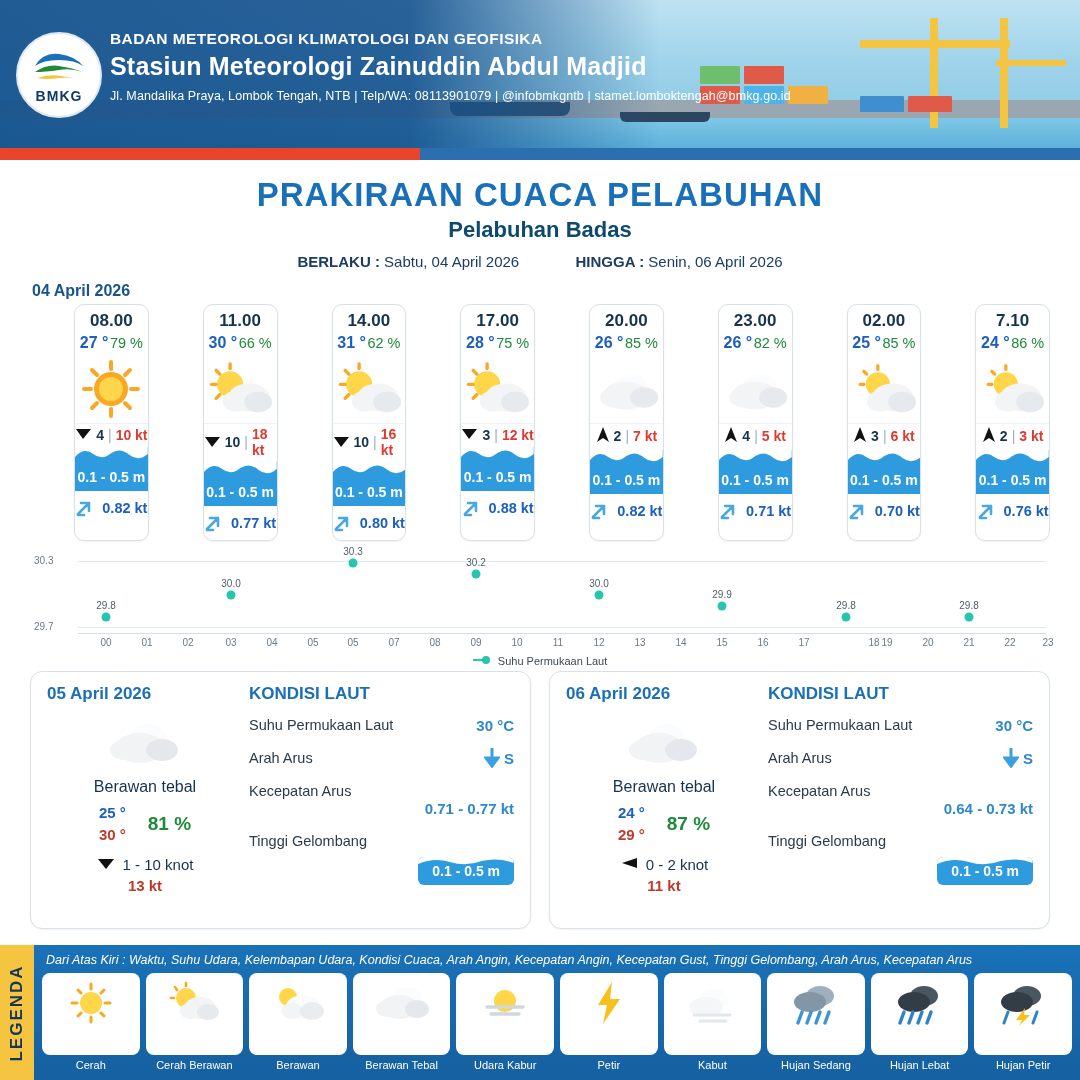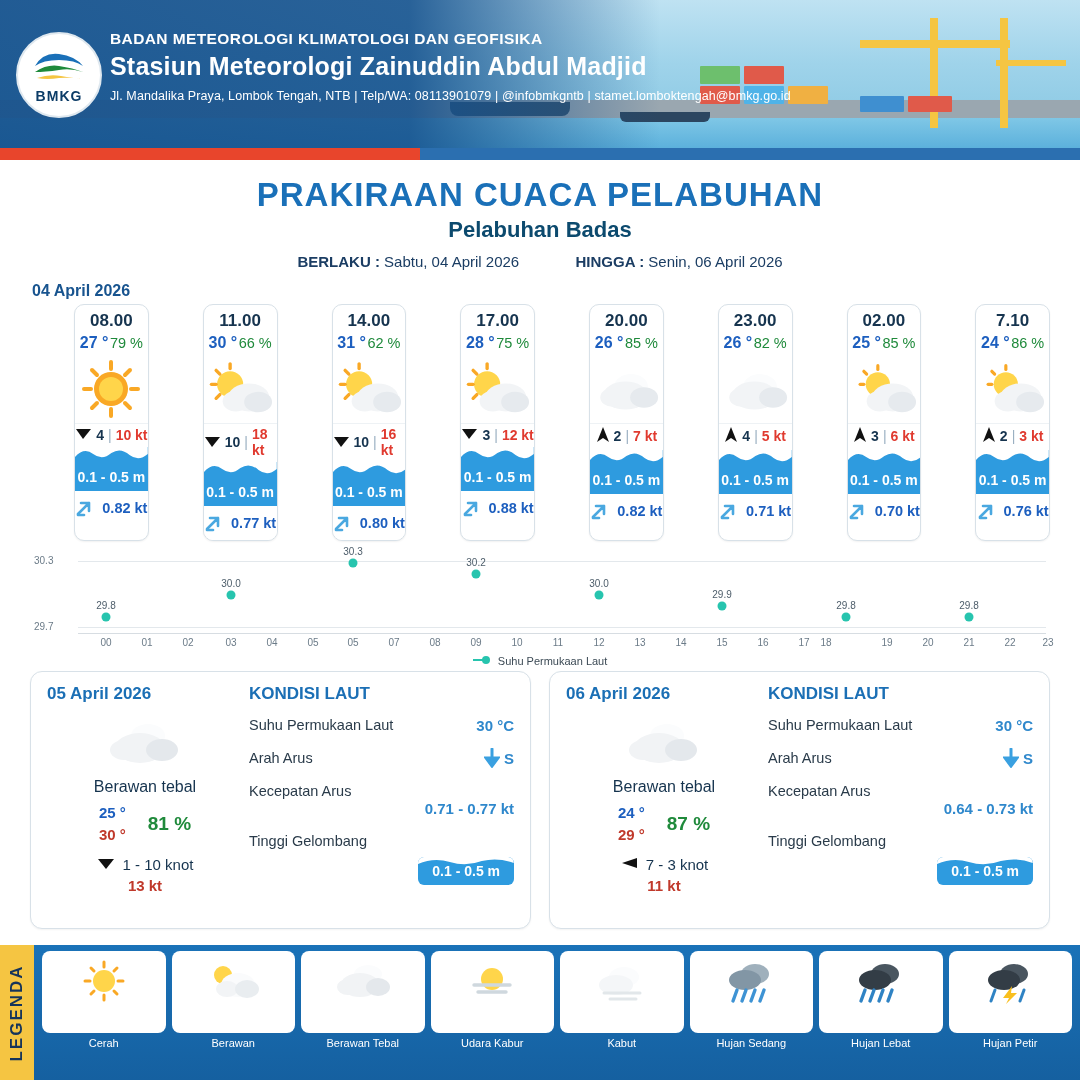--- a/index.html
+++ b/index.html
@@ -614,21 +614,21 @@
     <div class="x-lab" style="left:409px;">08</div>
     <div class="x-lab" style="left:450px;">09</div>
     <div class="x-lab" style="left:491px;">10</div>
     <div class="x-lab" style="left:532px;">11</div>
     <div class="x-lab" style="left:573px;">12</div>
     <div class="x-lab" style="left:614px;">13</div>
     <div class="x-lab" style="left:655px;">14</div>
     <div class="x-lab" style="left:696px;">15</div>
     <div class="x-lab" style="left:737px;">16</div>
     <div class="x-lab" style="left:778px;">17</div>
-    <div class="x-lab" style="left:800px;">18</div>
+    <div class="x-lab" style="left:848px;">18</div>
     <div class="x-lab" style="left:861px;">19</div>
     <div class="x-lab" style="left:902px;">20</div>
     <div class="x-lab" style="left:943px;">21</div>
     <div class="x-lab" style="left:984px;">22</div>
     <div class="x-lab" style="left:1022px;">23</div>
   </div>
   <div class="legend-c">
     <span class="legend-bar"></span>
     <span class="legend-dot"></span>
     <span>Suhu Permukaan Laut</span>
@@ -715,21 +715,21 @@
         <div class="p-temps">
           <div class="p-tmin">24 °</div>
           <div class="p-tmax">29 °</div>
         </div>
         <div class="p-hum">87 %</div>
       </div>
       <div class="p-wind">
         <span><svg width="18" height="14" viewBox="0 0 18 14">
               <path d="M17 2 L17 12 L2 7 Z" fill="#111"></path>
             </svg></span>
-        <span>7 - 3 knot</span>
+        <span>0 - 2 knot</span>
       </div>
       <div class="p-gust">11 kt</div>
     </div>
     <div class="p-right">
       <div class="p-title">KONDISI LAUT</div>
       <div class="p-row">
         <span class="k">Suhu Permukaan Laut</span>
         <span class="v">30 °C</span>
       </div>
       <div class="p-row">
@@ -761,20 +761,21 @@
     </div>
   </div>
 
 </div>
 
 <div class="legend">
   <div class="legend-side">
     <span>LEGENDA</span>
   </div>
   <div class="legend-body">
+    <div class="legend-note">Dari Atas Kiri : Waktu, Suhu Udara, Kelembapan Udara, Kondisi Cuaca, Arah Angin, Kecepatan Angin, Kecepatan Gust, Tinggi Gelombang, Arah Arus, Kecepatan Arus</div>
     <div class="legend-items">
 
       <div class="li">
         <div class="ic">
           <svg width="46" height="44" viewBox="0 0 46 44">
               <circle cx="23" cy="22" r="11" fill="#ffd54a"></circle>
               <g stroke="#f9a825" stroke-width="3" stroke-linecap="round">
                 <line x1="23" y1="3" x2="23" y2="8"></line>
                 <line x1="23" y1="36" x2="23" y2="41"></line>
                 <line x1="4" y1="22" x2="9" y2="22"></line>
@@ -782,20 +783,36 @@
                 <line x1="10" y1="9" x2="13" y2="12"></line>
                 <line x1="33" y1="32" x2="36" y2="35"></line>
                 <line x1="10" y1="35" x2="13" y2="32"></line>
                 <line x1="33" y1="12" x2="36" y2="9"></line>
               </g>
             </svg>
         </div>
         <div class="nm">Cerah</div>
       </div>
 
+      <div class="li">
+        <div class="ic">
+          <svg width="56" height="44" viewBox="0 0 56 44">
+              <circle cx="20" cy="17" r="10" fill="#ffd54a"></circle>
+              <g stroke="#f9a825" stroke-width="2.6" stroke-linecap="round">
+                <line x1="20" y1="2" x2="20" y2="5"></line>
+                <line x1="5" y1="17" x2="8" y2="17"></line>
+                <line x1="9" y1="6" x2="11" y2="9"></line>
+              </g>
+              <ellipse cx="34" cy="27" rx="16" ry="11" fill="#f2f4f6"></ellipse>
+              <ellipse cx="24" cy="30" rx="10" ry="8" fill="#f2f4f6"></ellipse>
+              <ellipse cx="42" cy="31" rx="11" ry="8" fill="#e6eaee"></ellipse>
+            </svg>
+        </div>
+        <div class="nm">Cerah Berawan</div>
+      </div>
 
       <div class="li">
         <div class="ic">
           <svg width="56" height="44" viewBox="0 0 56 44">
               <circle cx="18" cy="16" r="9" fill="#ffd54a"></circle>
               <ellipse cx="33" cy="26" rx="17" ry="12" fill="#fafbfc"></ellipse>
               <ellipse cx="22" cy="30" rx="11" ry="8" fill="#f2f4f6"></ellipse>
               <ellipse cx="42" cy="30" rx="12" ry="9" fill="#e9edf0"></ellipse>
             </svg>
         </div>
@@ -820,20 +837,28 @@
               <circle cx="26" cy="20" r="11" fill="#ffd54a"></circle>
               <g stroke="#cfd8de" stroke-width="3.4" stroke-linecap="round">
                 <line x1="8" y1="26" x2="44" y2="26"></line>
                 <line x1="12" y1="33" x2="40" y2="33"></line>
               </g>
             </svg>
         </div>
         <div class="nm">Udara Kabur</div>
       </div>
 
+      <div class="li">
+        <div class="ic">
+          <svg width="40" height="46" viewBox="0 0 40 46">
+              <path d="M23 2 L9 25 L18 25 L14 44 L31 19 L21 19 Z" fill="#f9bf1e"></path>
+            </svg>
+        </div>
+        <div class="nm">Petir</div>
+      </div>
 
       <div class="li">
         <div class="ic">
           <svg width="56" height="44" viewBox="0 0 56 44">
               <ellipse cx="30" cy="18" rx="15" ry="10" fill="#fbfcfd"></ellipse>
               <ellipse cx="22" cy="26" rx="17" ry="10" fill="#f4f6f8"></ellipse>
               <g stroke="#e2e7ea" stroke-width="3" stroke-linecap="round">
                 <line x1="10" y1="34" x2="46" y2="34"></line>
                 <line x1="16" y1="40" x2="42" y2="40"></line>
               </g>

